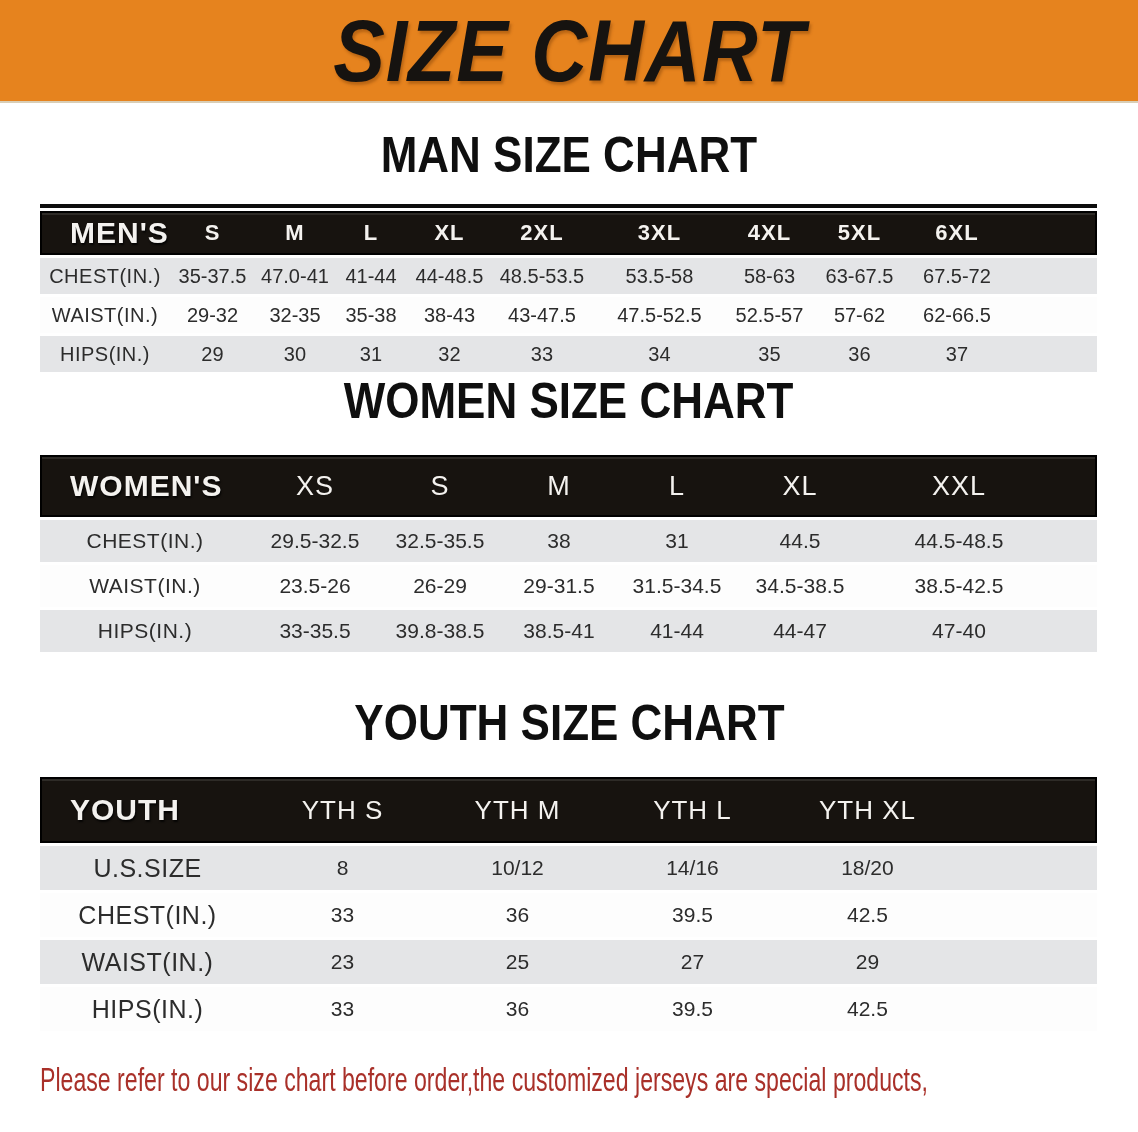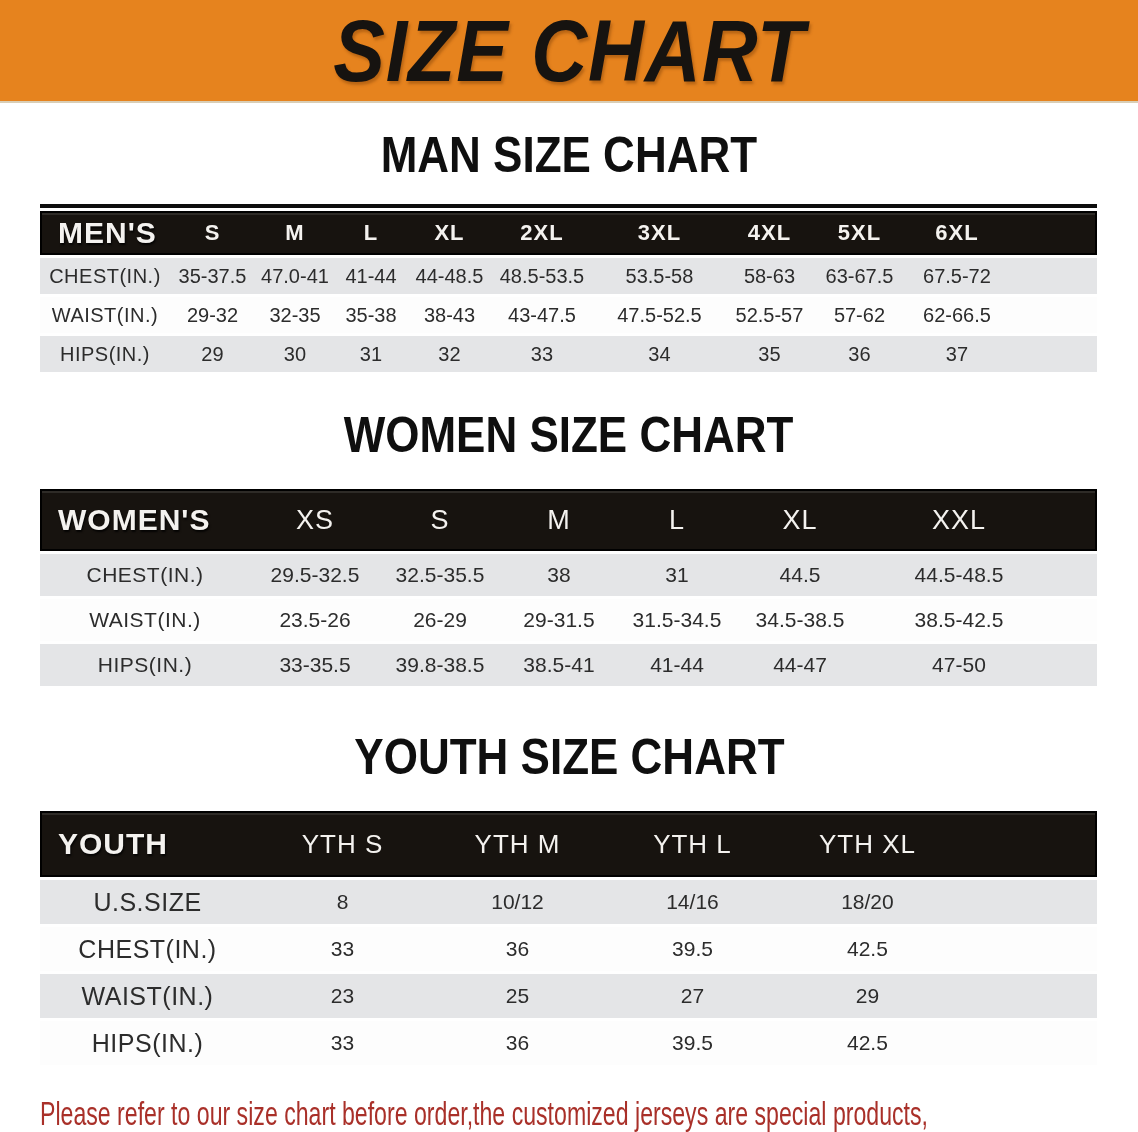--- a/index.html
+++ b/index.html
@@ -44,21 +44,21 @@
     color: #0f0f0f;
     white-space: nowrap;
   }
   .section-heading .condensed {
     display: inline-block;
     transform: scaleX(0.88);
     font-size: 50px;
     letter-spacing: 0px;
   }
   .sec-0 .section-heading { margin-top: 26px; }
-  .sec-1 .section-heading { margin-top: 34px; }
+  .sec-1 .section-heading { }
   .sec-2 .section-heading { margin-top: 42px; }
 
   
   .table-wrap {
     width: 1057px;
     margin-left: 40px;
     margin-top: 16px;
   }
   .table-wrap.wrap-0 { border-top: 4px solid #0d0d0d; margin-top: 14px; }
 
@@ -87,21 +87,21 @@
     vertical-align: middle;
     color: #2c2c2c;
     white-space: nowrap;
     overflow: hidden;
   }
   tr.gray td { background: #E4E5E7; }
   tr.white td { background: #fdfdfd; }
 
   .hdr-label {
     text-align: left !important;
-    padding-left: 16px;
+    padding-left: 28px;
     font-weight: bold;
     font-size: 30px;
     letter-spacing: 1px;
     text-shadow: 1px 2px 2px rgba(0,0,0,0.8);
   }
   .row-label { letter-spacing: 0.5px; color: #1d1d1d; }
 
   
   .t-0 th { height: 38px; }
   .t-0 .col-h { font-size: 22px; font-weight: bold; letter-spacing: 1px; }
@@ -269,21 +269,21 @@
               <td>38.5-42.5</td>
               <td></td>
             </tr>
             <tr class="gray">
               <td class="row-label">HIPS(IN.)</td>
               <td>33-35.5</td>
               <td>39.8-38.5</td>
               <td>38.5-41</td>
               <td>41-44</td>
               <td>44-47</td>
-              <td>47-50</td>
+              <td>47-40</td>
               <td></td>
             </tr>
           </tbody>
         </table>
     </div>
   </section>
 
   <section class="sec-2">
     <h2 class="section-heading"><span class="condensed">YOUTH SIZE CHART</span></h2>
     <div class="table-wrap wrap-2">

